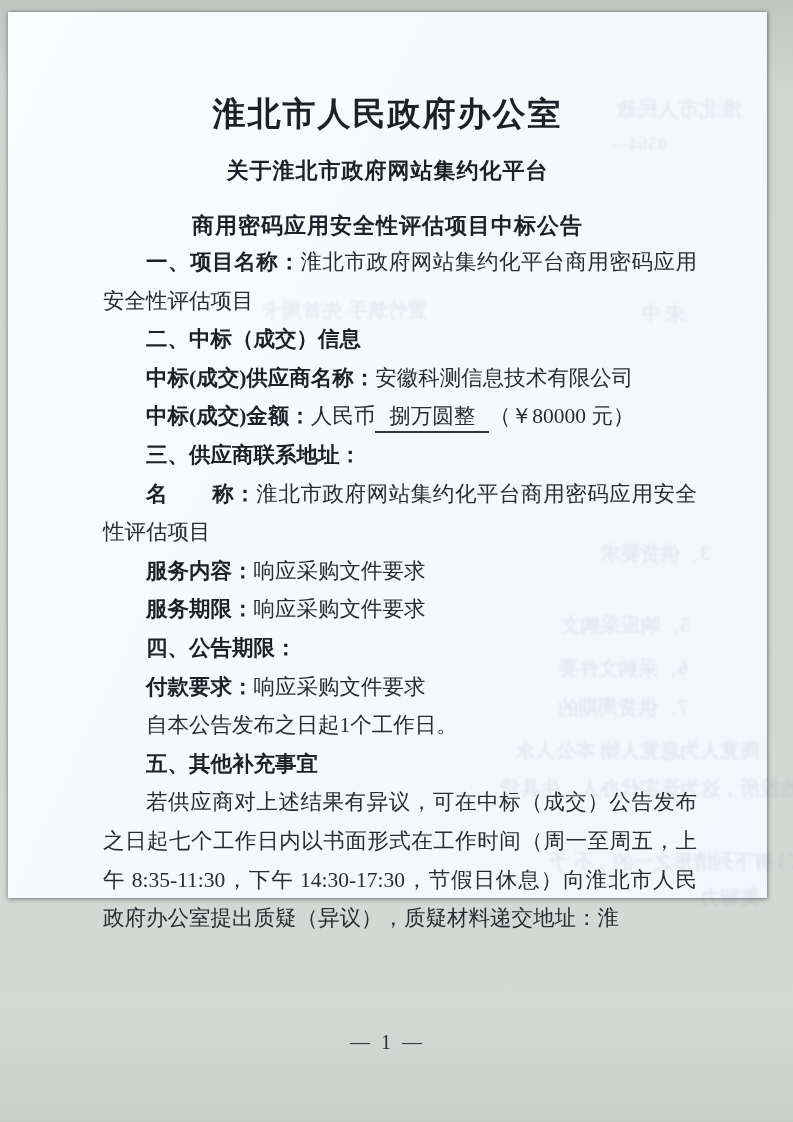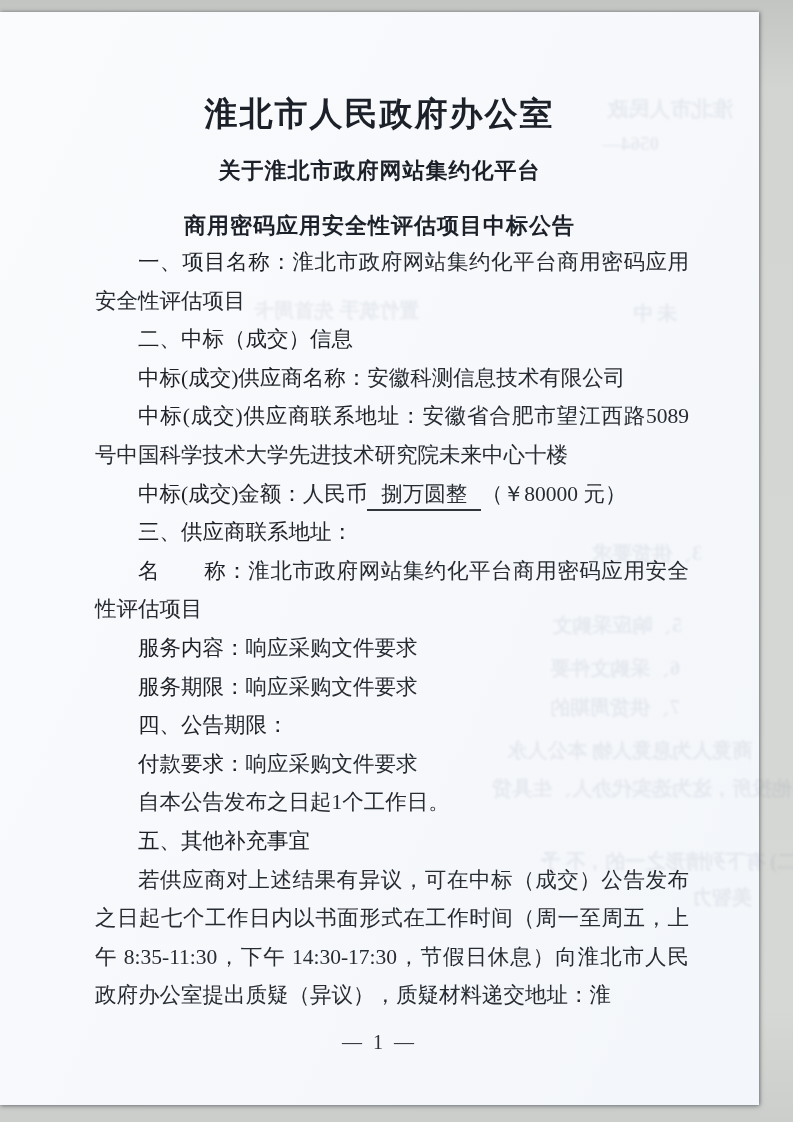--- a/index.html
+++ b/index.html
@@ -6,36 +6,36 @@
   body{
     width:793px;height:1122px;overflow:hidden;
     font-family:"Liberation Serif","DejaVu Serif",serif;
     background:#c9ccc9;
   }
   .scan{
     position:relative;width:793px;height:1122px;
     background:linear-gradient(180deg,#c2c5c2 0%,#d2d5d2 8%,#d6d8d5 90%,#cbcecb 100%);
   }
   .page{
-    position:absolute;left:0;top:12px;width:759px;height:1093px;
+    position:absolute;left:8px;top:12px;width:759px;height:886px;
     background:linear-gradient(115deg,#fafbfd 0%,#f6f8fb 55%,#f3f6fa 100%);
     box-shadow:0 1px 5px rgba(55,60,66,.5), 1px 0 3px rgba(55,60,66,.35);
   }
   .title{
     position:absolute;top:74px;left:0;right:0;text-align:center;
     font-weight:bold;color:#1c2028;
   }
   .title-line-1{font-size:33px;line-height:57px;letter-spacing:2px;}
   .title-line-2,.title-line-3{font-size:22px;line-height:55px;letter-spacing:1px;}
   .doc-body{
     position:absolute;left:95px;top:231px;width:594px;
     font-size:21.5px;line-height:38.6px;color:#272b32;
   }
   .para{margin:0;text-indent:43px;text-align:justify;}
-  .para .label{font-weight:normal;color:#1d2127;}
+  .para .label{font-weight:bold;color:#1d2127;}
   .para .text{font-weight:normal;}
   .para .underline{
     border-bottom:2px solid #31353c;
     padding:0 14px 3px 14px;
   }
   .footer{
     position:absolute;left:0;right:0;top:1019px;text-align:center;
     font-size:20px;color:#2d3139;letter-spacing:3px;
   }
   .ghost{
@@ -53,21 +53,20 @@
     <div class="title">
       <div class="title-line-1">淮北市人民政府办公室</div>
       <div class="title-line-2">关于淮北市政府网站集约化平台</div>
       <div class="title-line-3">商用密码应用安全性评估项目中标公告</div>
     </div>
 
     <div class="doc-body">
         <p class="para"><span class="label">一、项目名称：</span><span class="text">淮北市政府网站集约化平台商用密码应用安全性评估项目</span></p>
         <p class="para"><span class="label">二、中标（成交）信息</span></p>
         <p class="para"><span class="label">中标(成交)供应商名称：</span><span class="text">安徽科测信息技术有限公司</span></p>
-        <p class="para"><span class="label">中标(成交)供应商联系地址：</span><span class="text">安徽省合肥市望江西路5089号中国科学技术大学先进技术研究院未来中心十楼</span></p>
         <p class="para"><span class="label">中标(成交)金额：</span><span class="text">人民币</span><span class="underline">捌万圆整</span><span class="text">（￥80000 元）</span></p>
         <p class="para"><span class="label">三、供应商联系地址：</span></p>
         <p class="para"><span class="label">名　　称：</span><span class="text">淮北市政府网站集约化平台商用密码应用安全性评估项目</span></p>
         <p class="para"><span class="label">服务内容：</span><span class="text">响应采购文件要求</span></p>
         <p class="para"><span class="label">服务期限：</span><span class="text">响应采购文件要求</span></p>
         <p class="para"><span class="label">四、公告期限：</span></p>
         <p class="para"><span class="label">付款要求：</span><span class="text">响应采购文件要求</span></p>
         <p class="para"><span class="text">自本公告发布之日起1个工作日。</span></p>
         <p class="para"><span class="label">五、其他补充事宜</span></p>
         <p class="para"><span class="text">若供应商对上述结果有异议，可在中标（成交）公告发布之日起七个工作日内以书面形式在工作时间（周一至周五，上午 8:35-11:30，下午 14:30-17:30，节假日休息）向淮北市人民政府办公室提出质疑（异议），质疑材料递交地址：淮</span></p>

